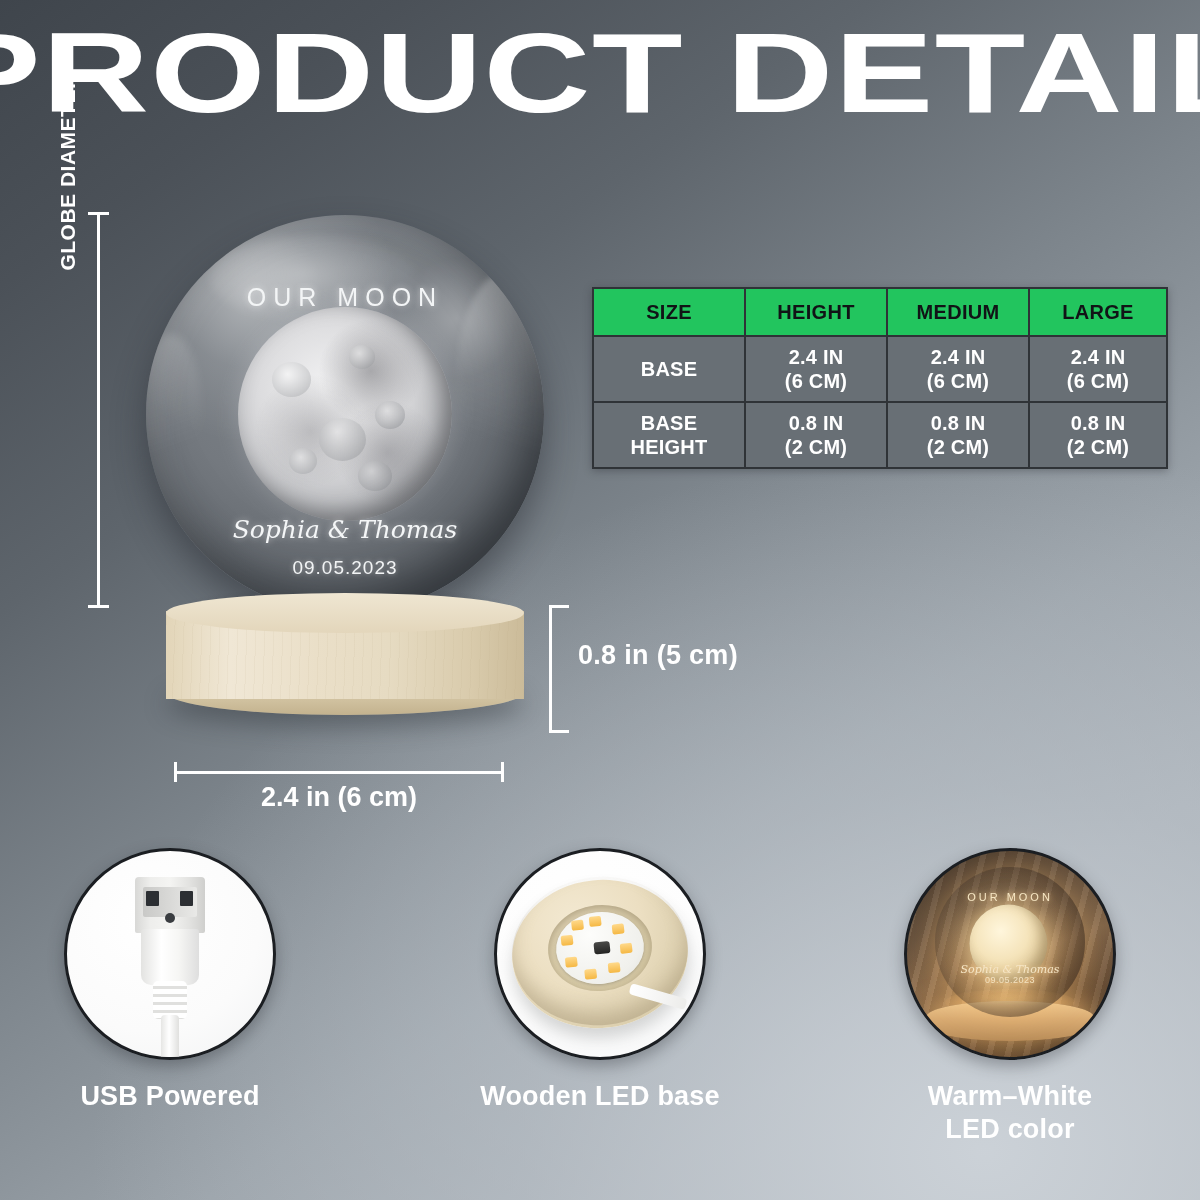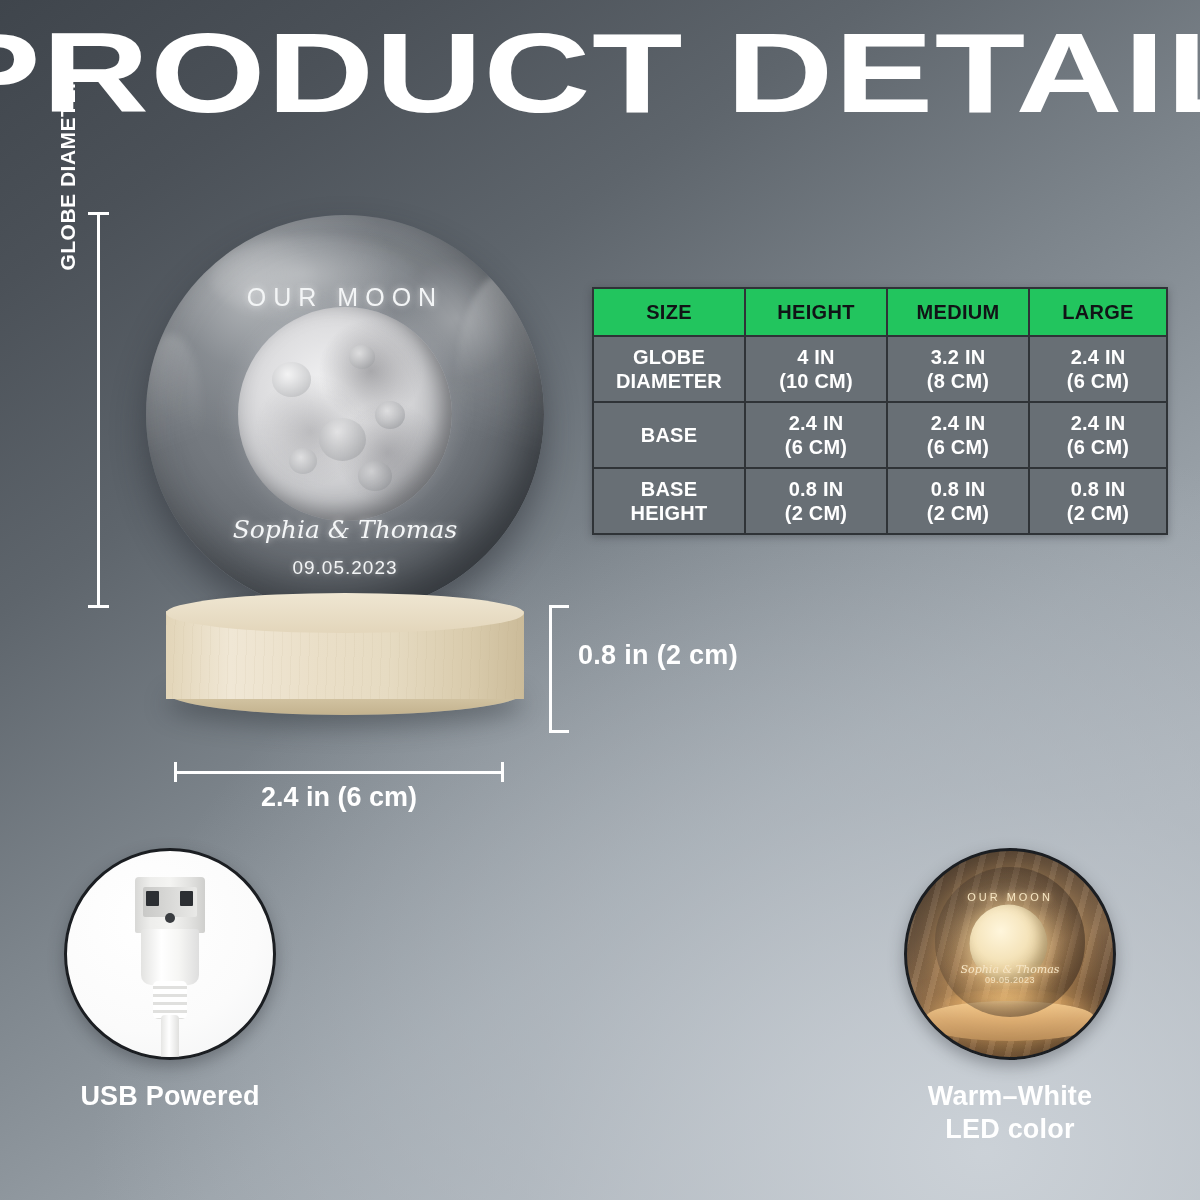--- a/index.html
+++ b/index.html
@@ -402,21 +402,21 @@
     <div class="stem"></div>
     <div class="t2"></div>
   </div>
   <div class="label-diameter">GLOBE DIAMETER</div>
 
   <div class="cal-height">
     <div class="t1"></div>
     <div class="stem"></div>
     <div class="t2"></div>
   </div>
-  <div class="label-height">0.8 in (2 cm)</div>
+  <div class="label-height">0.8 in (5 cm)</div>
 
   <div class="cal-width">
     <div class="t1"></div>
     <div class="stem"></div>
     <div class="t2"></div>
   </div>
   <div class="label-width">2.4 in (6 cm)</div>
 </div>
 
 <table class="spec-table">
@@ -429,26 +429,20 @@
   <thead>
     <tr>
       <th>SIZE</th>
       <th>HEIGHT</th>
       <th>MEDIUM</th>
       <th>LARGE</th>
     </tr>
   </thead>
   <tbody>
     <tr>
-      <td class="rowhead">GLOBE<br>DIAMETER</td>
-      <td>4 IN<br>(10 CM)</td>
-      <td>3.2 IN<br>(8 CM)</td>
-      <td>2.4 IN<br>(6 CM)</td>
-    </tr>
-    <tr>
       <td class="rowhead">BASE</td>
       <td>2.4 IN<br>(6 CM)</td>
       <td>2.4 IN<br>(6 CM)</td>
       <td>2.4 IN<br>(6 CM)</td>
     </tr>
     <tr>
       <td class="rowhead">BASE<br>HEIGHT</td>
       <td>0.8 IN<br>(2 CM)</td>
       <td>0.8 IN<br>(2 CM)</td>
       <td>0.8 IN<br>(2 CM)</td>
@@ -464,20 +458,40 @@
       <div class="usb-pin p1"></div>
       <div class="usb-pin p2"></div>
       <div class="usb-dot"></div>
       <div class="usb-neck"></div>
       <div class="usb-strain"></div>
       <div class="usb-cord"></div>
     </div>
     <div class="f-label">USB Powered</div>
   </div>
 
+  <div class="feature f2">
+    <div class="circ circ-wood">
+      <div class="wood-disc"></div>
+      <div class="wood-rim"></div>
+      <div class="wood-well"></div>
+      <div class="pcb">
+        <div class="led l1"></div>
+        <div class="led l2"></div>
+        <div class="led l3"></div>
+        <div class="led l4"></div>
+        <div class="led l5"></div>
+        <div class="led l6"></div>
+        <div class="led l7"></div>
+        <div class="led l8"></div>
+        <div class="led-ctr"></div>
+      </div>
+      <div class="wood-wire"></div>
+    </div>
+    <div class="f-label">Wooden LED base</div>
+  </div>
 
   <div class="feature f3">
     <div class="circ circ-lit">
       <div class="lit-bg"></div>
       <div class="lit-glow"></div>
       <div class="lit-base"></div>
       <div class="lit-globe">
         <div class="lit-moon"></div>
         <div class="lit-title">OUR MOON</div>
         <div class="lit-names">Sophia &amp; Thomas</div>

